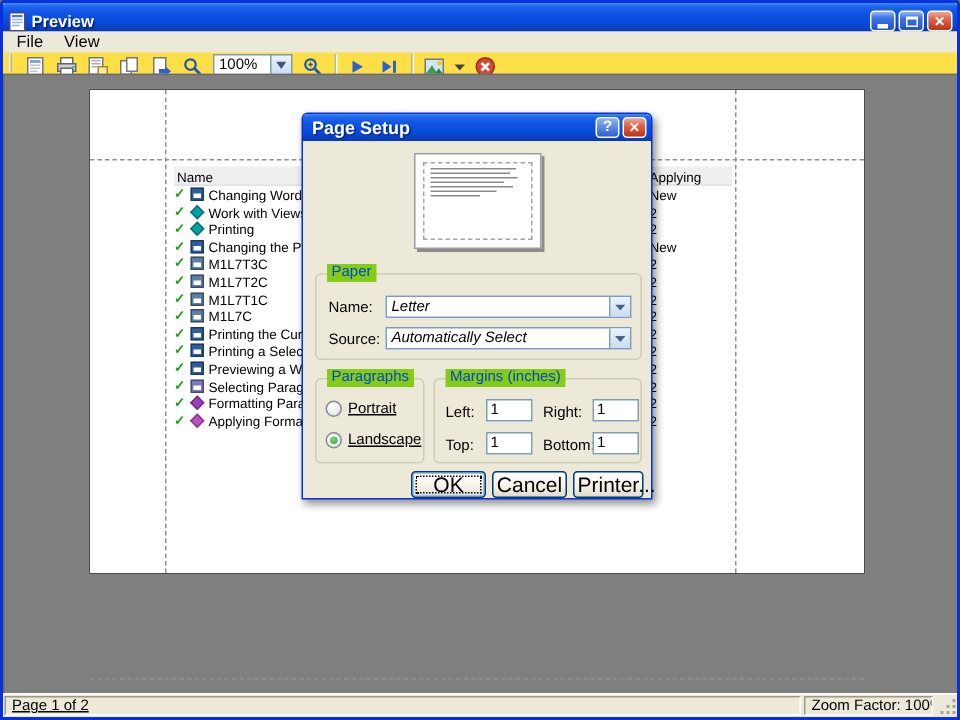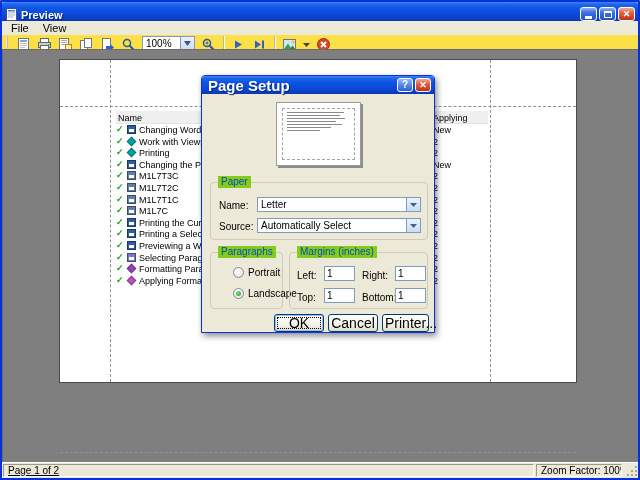--- a/index.html
+++ b/index.html
@@ -64,47 +64,47 @@
   .item-name { position:absolute; left:23px; top:1px; white-space:nowrap; }
   .item-version { position:absolute; left:317px; top:1px; }
 
   
   .dialog { position:absolute; left:199px; top:73px; width:234px; height:258px; z-index:10;
             border:1px solid #0831D9; border-radius:4px 4px 0 0;
             box-shadow:2px 3px 6px rgba(0,0,0,.45); background:#ECE9D8; }
   .dlg-titlebar { height:18px; display:flex; align-items:center; gap:2px; padding:0 3px;
                   border-radius:3px 3px 0 0;
                   background:linear-gradient(180deg,#3B8BF5 0%,#1E66EC 12%,#0F54E4 35%,#0A4ADA 65%,#0B3FC2 90%,#0A38AE 100%); }
-  .dlg-title { flex:1; color:#fff; font-weight:bold; font-size:15px; padding-left:3px;
+  .dlg-title { flex:1; color:#fff; font-weight:bold; font-size:12px; padding-left:3px;
                text-shadow:1px 1px 1px #00247A; }
   .dbtn { width:16px; height:14px; border:1px solid #fff; border-radius:3px;
           display:flex; align-items:center; justify-content:center;
           color:#fff; font-size:10px; font-weight:bold; line-height:1;
           background:linear-gradient(180deg,#8FB4F2,#2C5ED6); }
   .dbtn.dclose { background:linear-gradient(180deg,#F5A896 0%,#E16A50 35%,#D2492B 70%,#B83517 100%); font-size:9px; }
   .dlg-body { position:absolute; left:0; top:18px; right:0; bottom:0; font-size:10px; }
 
   .thumb { position:absolute; left:74px; top:8px; width:85px; height:64px; background:#fff;
            border:1px solid #9B9B9B; box-shadow:2px 2px 0 #8C8C8C; }
   .thumb-page { position:absolute; inset:5px; border:1px dashed #A5A5A5; padding:3px 4px; }
   .tl { display:block; height:1px; background:#8A8A8A; margin-bottom:2px; }
 
   .group { position:absolute; border:1px solid #CFCCB5; border-radius:4px; }
   .legend { position:absolute; top:-7px; left:7px; background:#84cc16; padding:0 3px;
             color:#0046D5; font-size:10px; line-height:12px; white-space:nowrap; }
   .g-paper   { left:8px;  top:88px;  width:218px; height:58px; }
   .g-orient  { left:8px;  top:158px; width:73px;  height:57px; }
   .g-margins { left:87px; top:158px; width:139px; height:57px; }
   .flabel { position:absolute; font-size:10px; white-space:nowrap; }
-  .combo { position:absolute; height:15px; display:flex; background:#fff; border:1px solid #7F9DB9; }
+  .combo { position:absolute; height:15px; display:flex; background:#fff; border:1px solid #7F9DB9;font-style:italic; }
   .combo-text { flex:1; padding:1px 3px; font-size:10px; white-space:nowrap; overflow:hidden; }
   .combo-arrow { width:14px; border-left:1px solid #7F9DB9;
                  background:linear-gradient(180deg,#EAF3FD,#CADCF4);
                  display:flex; align-items:center; justify-content:center; }
-  .radio-row { position:absolute; left:22px; display:flex; align-items:center; gap:4px; }
+  .radio-row { position:absolute; left:6px; display:flex; align-items:center; gap:4px;text-decoration:underline; }
   .radio { width:11px; height:11px; border-radius:50%; border:1px solid #808A99; position:relative;
            background:radial-gradient(circle at 35% 30%,#fff,#DDD); }
   .radio.checked::after { content:""; position:absolute; inset:2px; border-radius:50%;
            background:radial-gradient(circle at 40% 35%,#7CD87C,#2D9F2D); }
   .rlabel { font-size:10px; white-space:nowrap; }
   .mfield { position:absolute; width:31px; height:15px; border:1px solid #7F9DB9;
             font-size:10px; padding:0 2px; }
   .dlg-buttons { position:absolute; left:0; top:220px; right:5px; display:flex;
                  justify-content:flex-end; gap:4px; }
   .xpbtn { height:18px; width:50px; font-size:14px; border:1px solid #003C74; border-radius:3px;

